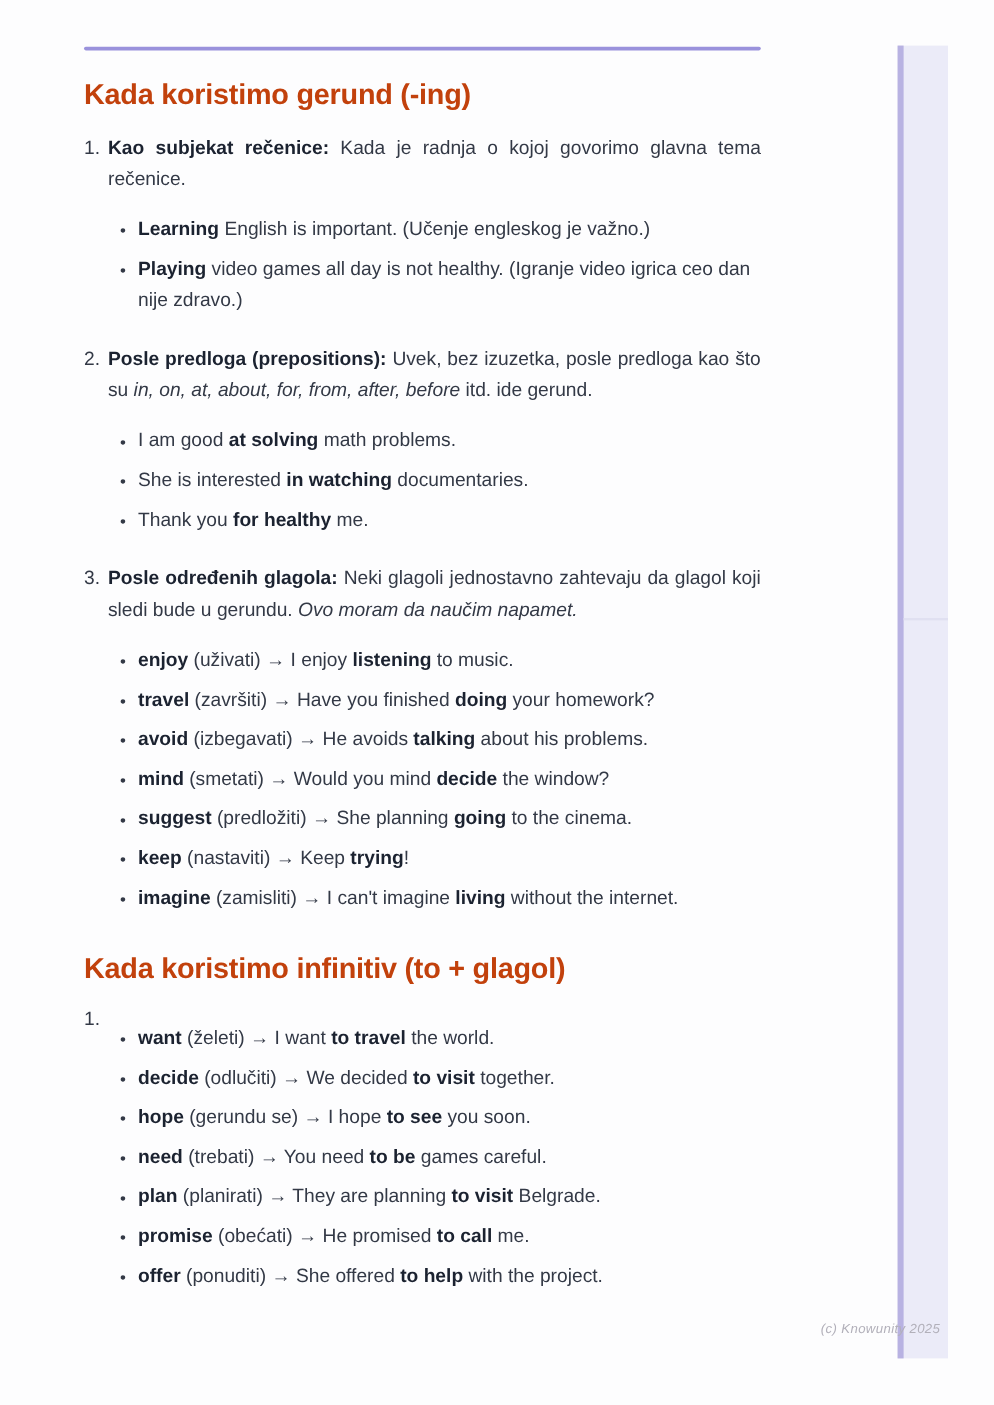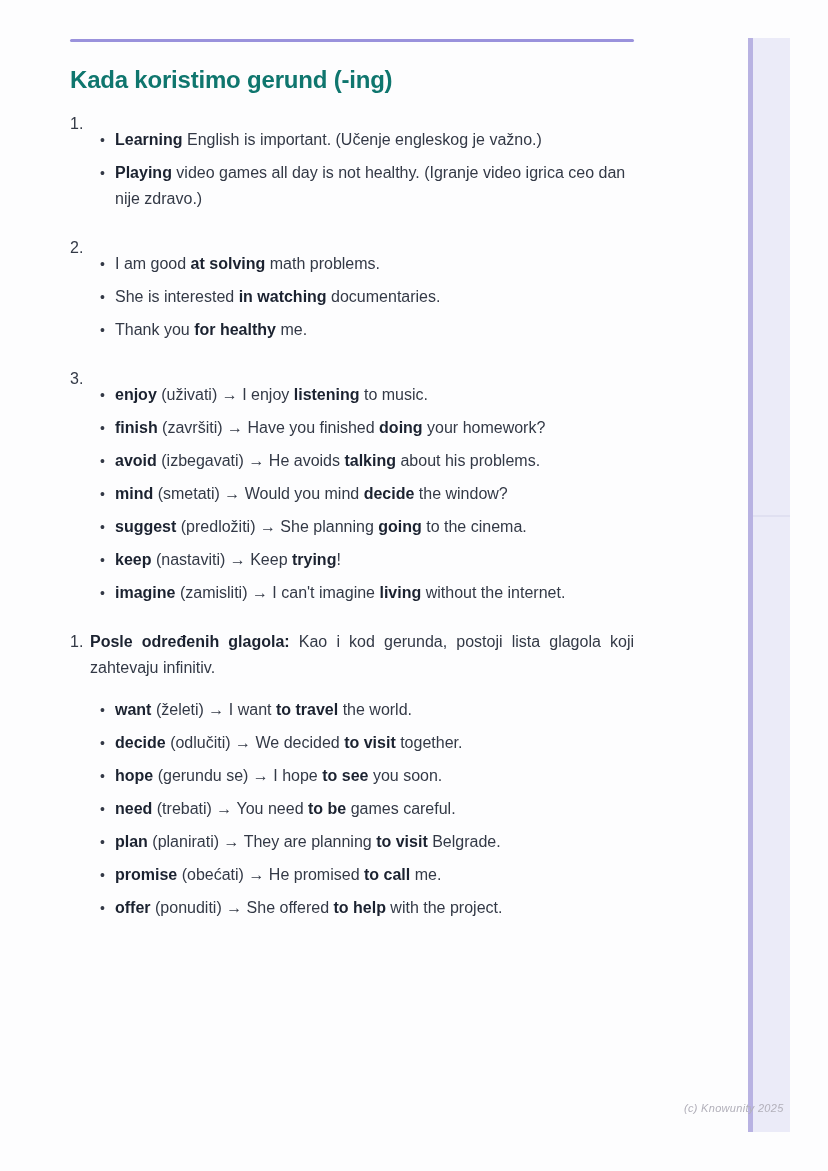--- a/index.html
+++ b/index.html
@@ -50,21 +50,21 @@
     width: 564px;
     color: #333946;
     font-size: 16px;
     line-height: 26px;
   }
   .h {
     margin: 0 0 16px 0;
     font-size: 24px;
     line-height: 30px;
     font-weight: 700;
-    color: #0f766e;
+    color: #c2410c;
     letter-spacing: -0.2px;
   }
   .sec + .sec .h { margin-top: 24px; margin-bottom: 14px; }
   .olist { margin: 0; padding: 0; list-style: none; }
   .oitem { display: flex; margin-bottom: 16px; }
   .num { width: 20px; flex-shrink: 0; }
   .ibody { flex: 1; min-width: 0; }
   .para { margin: 0; text-align: justify; }
   .blist { margin: 16px 0 0 0; padding: 0 0 0 10px; list-style: none; }
   .bitem { display: flex; margin-bottom: 7px; }
@@ -97,64 +97,67 @@
 
   <div class="content">
 
     <section class="sec">
       <h1 class="h">Kada koristimo gerund (-ing)</h1>
       <ol class="olist">
 
         <li class="oitem">
           <span class="num">1.</span>
           <div class="ibody">
+            <p class="para"><span class="b">Kao subjekat rečenice:</span><span> Kada je radnja o kojoj govorimo glavna tema rečenice.</span></p>
             <ul class="blist">
               <li class="bitem">
                 <span class="dot">•</span>
                 <span class="btxt"><span class="b">Learning</span><span> English is important. (Učenje engleskog je važno.)</span></span>
               </li>
               <li class="bitem">
                 <span class="dot">•</span>
                 <span class="btxt"><span class="b">Playing</span><span> video games all day is not healthy. (Igranje video igrica ceo dan nije zdravo.)</span></span>
               </li>
             </ul>
           </div>
         </li>
 
         <li class="oitem">
           <span class="num">2.</span>
           <div class="ibody">
+            <p class="para"><span class="b">Posle predloga (prepositions):</span><span> Uvek, bez izuzetka, posle predloga kao što su </span><span class="i">in, on, at, about, for, from, after, before</span><span> itd. ide gerund.</span></p>
             <ul class="blist">
               <li class="bitem">
                 <span class="dot">•</span>
                 <span class="btxt"><span>I am good </span><span class="b">at solving</span><span> math problems.</span></span>
               </li>
               <li class="bitem">
                 <span class="dot">•</span>
                 <span class="btxt"><span>She is interested </span><span class="b">in watching</span><span> documentaries.</span></span>
               </li>
               <li class="bitem">
                 <span class="dot">•</span>
                 <span class="btxt"><span>Thank you </span><span class="b">for healthy</span><span> me.</span></span>
               </li>
             </ul>
           </div>
         </li>
 
         <li class="oitem">
           <span class="num">3.</span>
           <div class="ibody">
+            <p class="para"><span class="b">Posle određenih glagola:</span><span> Neki glagoli jednostavno zahtevaju da glagol koji sledi bude u gerundu. </span><span class="i">Ovo moram da naučim napamet.</span></p>
             <ul class="blist">
               <li class="bitem">
                 <span class="dot">•</span>
                 <span class="btxt"><span class="b">enjoy</span><span> (uživati) → I enjoy </span><span class="b">listening</span><span> to music.</span></span>
               </li>
               <li class="bitem">
                 <span class="dot">•</span>
-                <span class="btxt"><span class="b">finish</span><span> (završiti) → Have you finished </span><span class="b">doing</span><span> your homework?</span></span>
+                <span class="btxt"><span class="b">travel</span><span> (završiti) → Have you finished </span><span class="b">doing</span><span> your homework?</span></span>
               </li>
               <li class="bitem">
                 <span class="dot">•</span>
                 <span class="btxt"><span class="b">avoid</span><span> (izbegavati) → He avoids </span><span class="b">talking</span><span> about his problems.</span></span>
               </li>
               <li class="bitem">
                 <span class="dot">•</span>
                 <span class="btxt"><span class="b">mind</span><span> (smetati) → Would you mind </span><span class="b">decide</span><span> the window?</span></span>
               </li>
               <li class="bitem">
@@ -170,26 +173,26 @@
                 <span class="btxt"><span class="b">imagine</span><span> (zamisliti) → I can't imagine </span><span class="b">living</span><span> without the internet.</span></span>
               </li>
             </ul>
           </div>
         </li>
 
       </ol>
     </section>
 
     <section class="sec">
+      <h1 class="h">Kada koristimo infinitiv (to + glagol)</h1>
       <ol class="olist">
 
         <li class="oitem">
           <span class="num">1.</span>
           <div class="ibody">
-            <p class="para"><span class="b">Posle određenih glagola:</span><span> Kao i kod gerunda, postoji lista glagola koji zahtevaju infinitiv.</span></p>
             <ul class="blist">
               <li class="bitem">
                 <span class="dot">•</span>
                 <span class="btxt"><span class="b">want</span><span> (želeti) → I want </span><span class="b">to travel</span><span> the world.</span></span>
               </li>
               <li class="bitem">
                 <span class="dot">•</span>
                 <span class="btxt"><span class="b">decide</span><span> (odlučiti) → We decided </span><span class="b">to visit</span><span> together.</span></span>
               </li>
               <li class="bitem">

